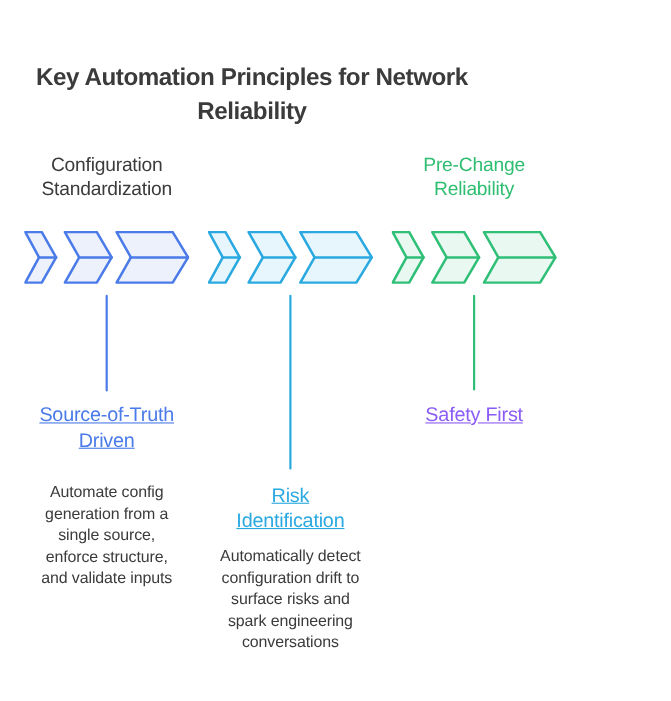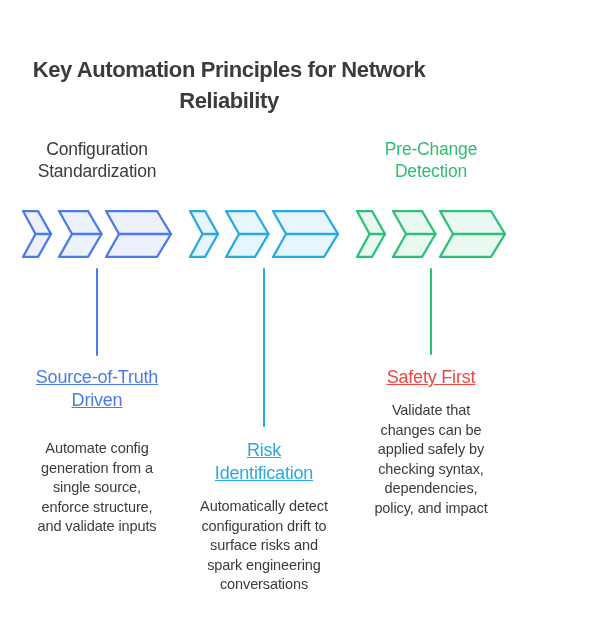--- a/index.html
+++ b/index.html
@@ -93,34 +93,28 @@
 Identification</div>
     <div class="body-text">Automatically detect
 configuration drift to
 surface risks and
 spark engineering
 conversations</div>
   </div>
 
   <div class="col col-3">
     <div class="col-header" style="color: rgb(46, 190, 113);">Pre-Change
-Detection</div>
+Reliability</div>
     <svg class="chevrons" viewBox="0 0 150 48" width="150" height="48">
       <g style="stroke: rgb(47, 191, 119); fill: rgb(233, 248, 240);">
         <polygon class="shape" points="1,1 16,1 29,24 16,47 1,47 13.5,24"></polygon>
         <line class="fold" x1="13.5" y1="24" x2="29" y2="24"></line>
         <polygon class="shape" points="37,1 66,1 79.5,24 66,47 37,47 50,24"></polygon>
         <line class="fold" x1="50" y1="24" x2="79.5" y2="24"></line>
         <polygon class="shape" points="84,1 135,1 149,24 135,47 84,47 97,24"></polygon>
         <line class="fold" x1="97" y1="24" x2="149" y2="24"></line>
       </g>
     </svg>
     <div class="connector" style="background: rgb(47, 191, 119);"></div>
-    <div class="subtitle" style="color: #ef4444;">Safety First</div>
-    <div class="body-text">Validate that
-changes can be
-applied safely by
-checking syntax,
-dependencies,
-policy, and impact</div>
+    <div class="subtitle" style="color: #8b5cf6;">Safety First</div>
   </div>
 
 </div>
 
 </body></html>

